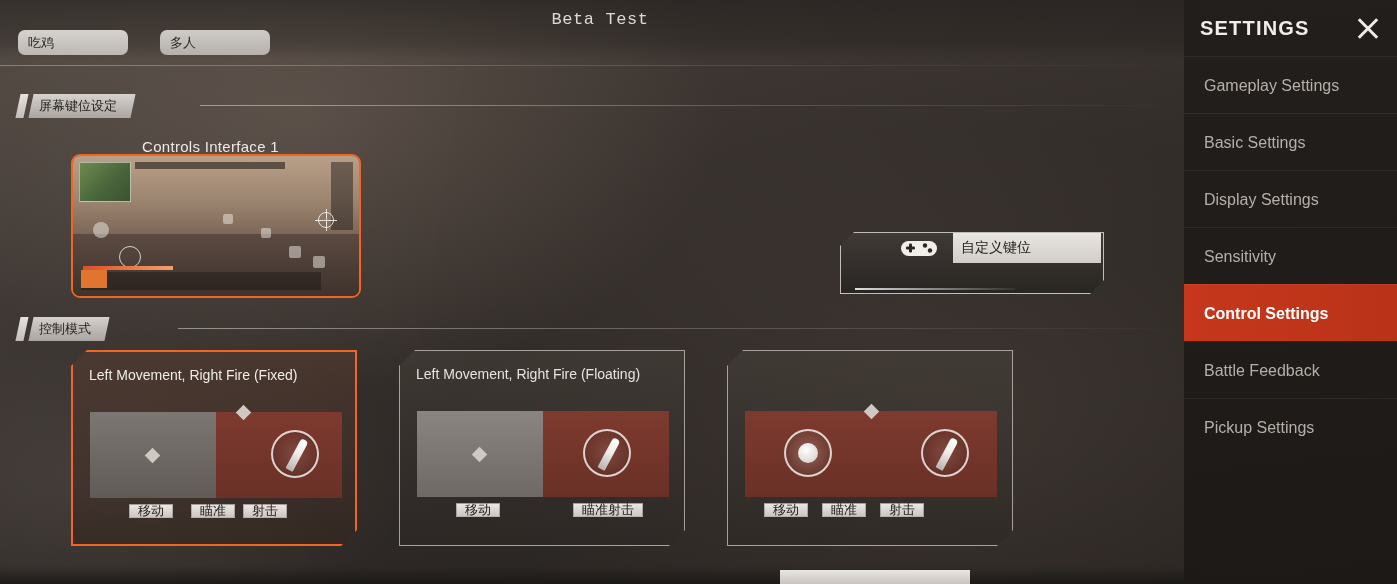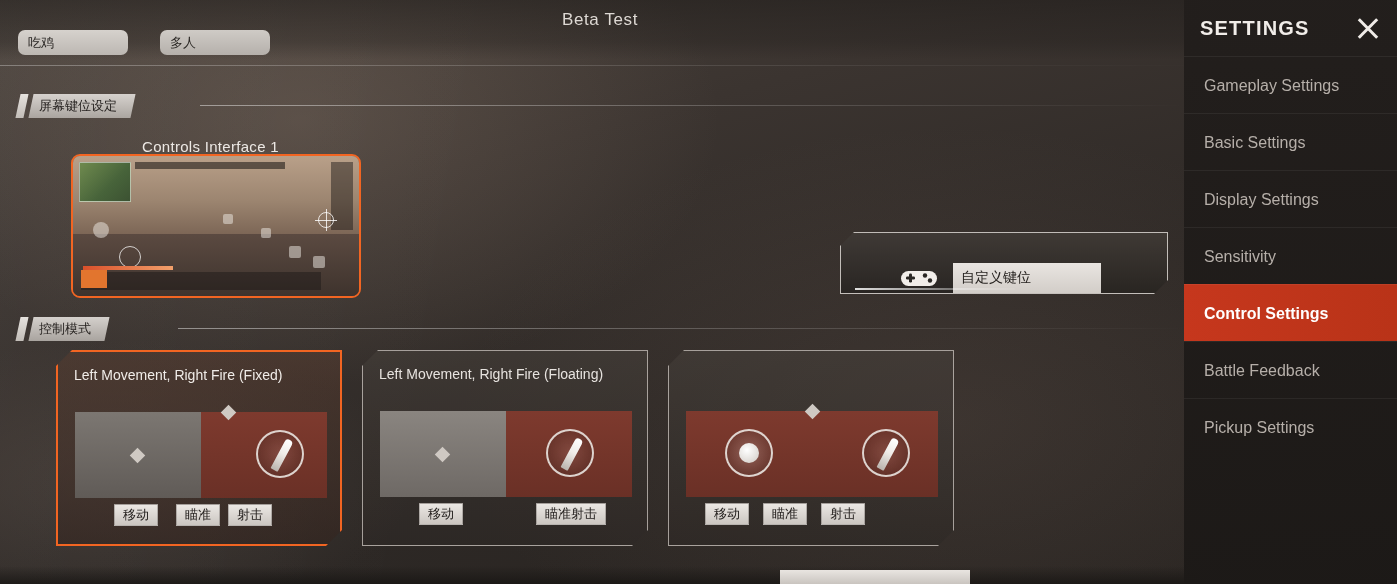--- a/index.html
+++ b/index.html
@@ -25,20 +25,21 @@
     background:
       linear-gradient(100deg, rgba(255,255,255,0.03) 0%, rgba(0,0,0,0) 40%),
       radial-gradient(ellipse 420px 200px at 120px 480px, rgba(80,70,64,0.55), rgba(0,0,0,0) 70%);
     pointer-events:none;
   }
 
   
   .topbar {
     position: absolute; left: 0; top: 0; width: 1200px; height: 60px;
     background: linear-gradient(180deg, rgba(30,27,25,0.55) 0%, rgba(30,27,25,0.30) 70%, rgba(30,27,25,0.0) 100%);
+    font-family: Liberation Mono, monospace;
   }
   .beta-title {
     position: absolute; left: 0; top: 10px; width: 1200px;
     text-align: center;
     color: #ded9d4; font-size: 17px; letter-spacing: 0.6px;
   }
   .mode-tabs { position: absolute; left: 18px; top: 30px; display: flex; }
   .mode-tab {
     height: 25px; min-width: 110px;
     background: linear-gradient(180deg, #cfcbc6 0%, #b5b0ab 100%);
@@ -142,46 +143,46 @@
   .ci-orange-box {
     position:absolute; left:8px; bottom:8px; width:26px; height:18px;
     background:#e2752e;
   }
   .ci-icon-sq {
     position:absolute; background: rgba(240,235,230,0.5); border-radius: 2px;
   }
 
   
   .custkeys {
-    position: absolute; left: 840px; top: 232px; width: 328px; height: 62px;
+    position: absolute; left: 840px; top: 232px; width: 264px; height: 62px;
     background: linear-gradient(180deg, rgba(64,58,54,0.92), rgba(40,36,33,0.92));
     border: 1px solid rgba(220,215,210,0.85);
     clip-path: polygon(14px 0, 100% 0, 100% calc(100% - 14px), calc(100% - 14px) 100%, 0 100%, 0 14px);
-    display: flex; align-items: flex-end;
+    display: flex; align-items: flex-start;
   }
   .custkeys-inner {
     display:flex; align-items:center; gap: 14px; margin-left: 58px;
   }
   .gamepad-icon {
     width: 40px; height: 24px;
     display: flex; align-items: center; justify-content: center;
   }
   .custkeys-field {
     width: 148px; height: 30px;
     background: linear-gradient(180deg,#e9e5e1,#d2cdc8);
     color:#26221f; font-size:14px;
     display:flex; align-items:center; padding: 0 8px;
   }
   .custkeys-underline {
     position:absolute; left: 14px; bottom: 3px; width: 160px; height: 2px;
     background: linear-gradient(90deg, rgba(255,255,255,0.85), rgba(255,255,255,0.05));
   }
 
   
-  .cards { position: absolute; left: 56px; top: 350px; display: flex; gap: 20px; }
+  .cards { position: absolute; left: 71px; top: 350px; display: flex; gap: 42px; }
   .card {
     position: relative; width: 286px; height: 196px;
     background: linear-gradient(180deg, rgba(70,64,59,0.55), rgba(45,40,37,0.55));
     border: 1px solid rgba(205,199,193,0.75);
     clip-path: polygon(16px 0, 100% 0, 100% calc(100% - 16px), calc(100% - 16px) 100%, 0 100%, 0 16px);
   }
   .card.selected {
     border: 2px solid #f26522;
     background: linear-gradient(180deg, rgba(86,60,48,0.55), rgba(52,36,30,0.55));
   }
@@ -219,21 +220,21 @@
     overflow: hidden;
   }
   .bullet::before {
     content:""; position:absolute; left: 20px; top: 6px; width: 8px; height: 34px;
     background: linear-gradient(180deg,#ffffff 0%, #f0ece8 45%, #b9b3ad 100%);
     border-radius: 4px 4px 1px 1px;
     transform: rotate(28deg);
   }
   .labels { position:absolute; left: 17px; top: 152px; display:flex; }
   .pill {
-    height: 22px; min-width: 44px;
+    height: 14px; min-width: 44px;
     background: linear-gradient(180deg,#ebe7e3,#cbc6c1);
     color:#262220; font-size: 13px;
     display:flex; align-items:center; justify-content:center;
     padding: 0 8px;
     border: 1px solid rgba(90,84,80,0.35);
   }
 
   
   .settings-panel {
     position:absolute; right: 0; top: 0; width: 213px; height: 584px;

